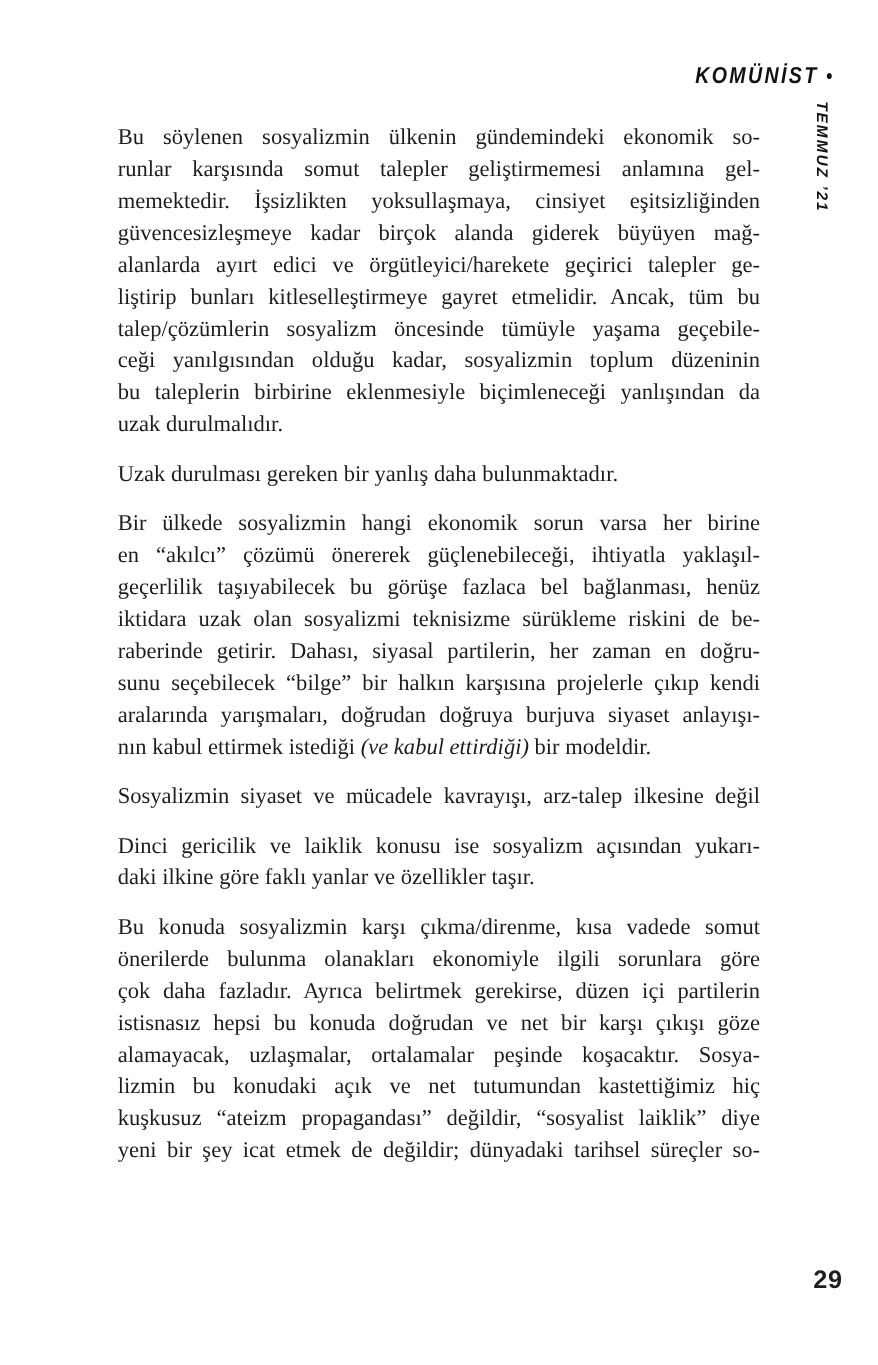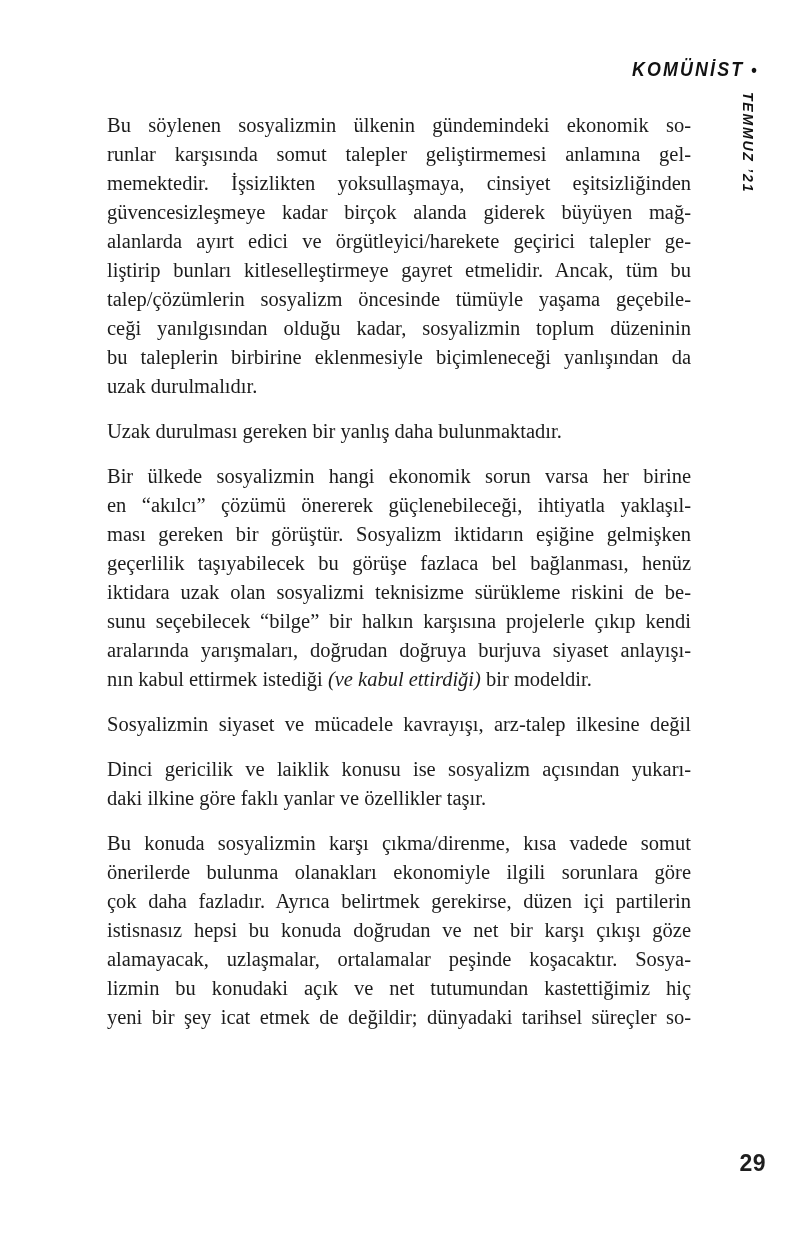--- a/index.html
+++ b/index.html
@@ -101,40 +101,41 @@
         <div class="line">ceği yanılgısından olduğu kadar, sosyalizmin toplum düzeninin</div>
         <div class="line">bu taleplerin birbirine eklenmesiyle biçimleneceği yanlışından da</div>
         <div class="line flush">uzak durulmalıdır.</div>
       </div>
       <div class="paragraph">
         <div class="line flush">Uzak durulması gereken bir yanlış daha bulunmaktadır.</div>
       </div>
       <div class="paragraph">
         <div class="line">Bir ülkede sosyalizmin hangi ekonomik sorun varsa her birine</div>
         <div class="line">en “akılcı” çözümü önererek güçlenebileceği, ihtiyatla yaklaşıl-</div>
-        <div class="line">ması gereken bir görüştür. Sosyalizm iktidarın eşiğine gelmişken</div>
         <div class="line">geçerlilik taşıyabilecek bu görüşe fazlaca bel bağlanması, henüz</div>
         <div class="line">iktidara uzak olan sosyalizmi teknisizme sürükleme riskini de be-</div>
+        <div class="line">raberinde getirir. Dahası, siyasal partilerin, her zaman en doğru-</div>
         <div class="line">sunu seçebilecek “bilge” bir halkın karşısına projelerle çıkıp kendi</div>
         <div class="line">aralarında yarışmaları, doğrudan doğruya burjuva siyaset anlayışı-</div>
         <div class="line flush"><span>nın kabul ettirmek istediği </span><em>(ve kabul ettirdiği)</em><span> bir modeldir.</span></div>
       </div>
       <div class="paragraph">
         <div class="line">Sosyalizmin siyaset ve mücadele kavrayışı, arz-talep ilkesine değil</div>
       </div>
       <div class="paragraph">
         <div class="line">Dinci gericilik ve laiklik konusu ise sosyalizm açısından yukarı-</div>
         <div class="line flush">daki ilkine göre faklı yanlar ve özellikler taşır.</div>
       </div>
       <div class="paragraph">
         <div class="line">Bu konuda sosyalizmin karşı çıkma/direnme, kısa vadede somut</div>
         <div class="line">önerilerde bulunma olanakları ekonomiyle ilgili sorunlara göre</div>
         <div class="line">çok daha fazladır. Ayrıca belirtmek gerekirse, düzen içi partilerin</div>
         <div class="line">istisnasız hepsi bu konuda doğrudan ve net bir karşı çıkışı göze</div>
         <div class="line">alamayacak, uzlaşmalar, ortalamalar peşinde koşacaktır. Sosya-</div>
         <div class="line">lizmin bu konudaki açık ve net tutumundan kastettiğimiz hiç</div>
+        <div class="line">kuşkusuz “ateizm propagandası” değildir, “sosyalist laiklik” diye</div>
         <div class="line">yeni bir şey icat etmek de değildir; dünyadaki tarihsel süreçler so-</div>
       </div>
     </main>
 
   <div class="page-number">29</div>
 
 </div>
 
 </body></html>

